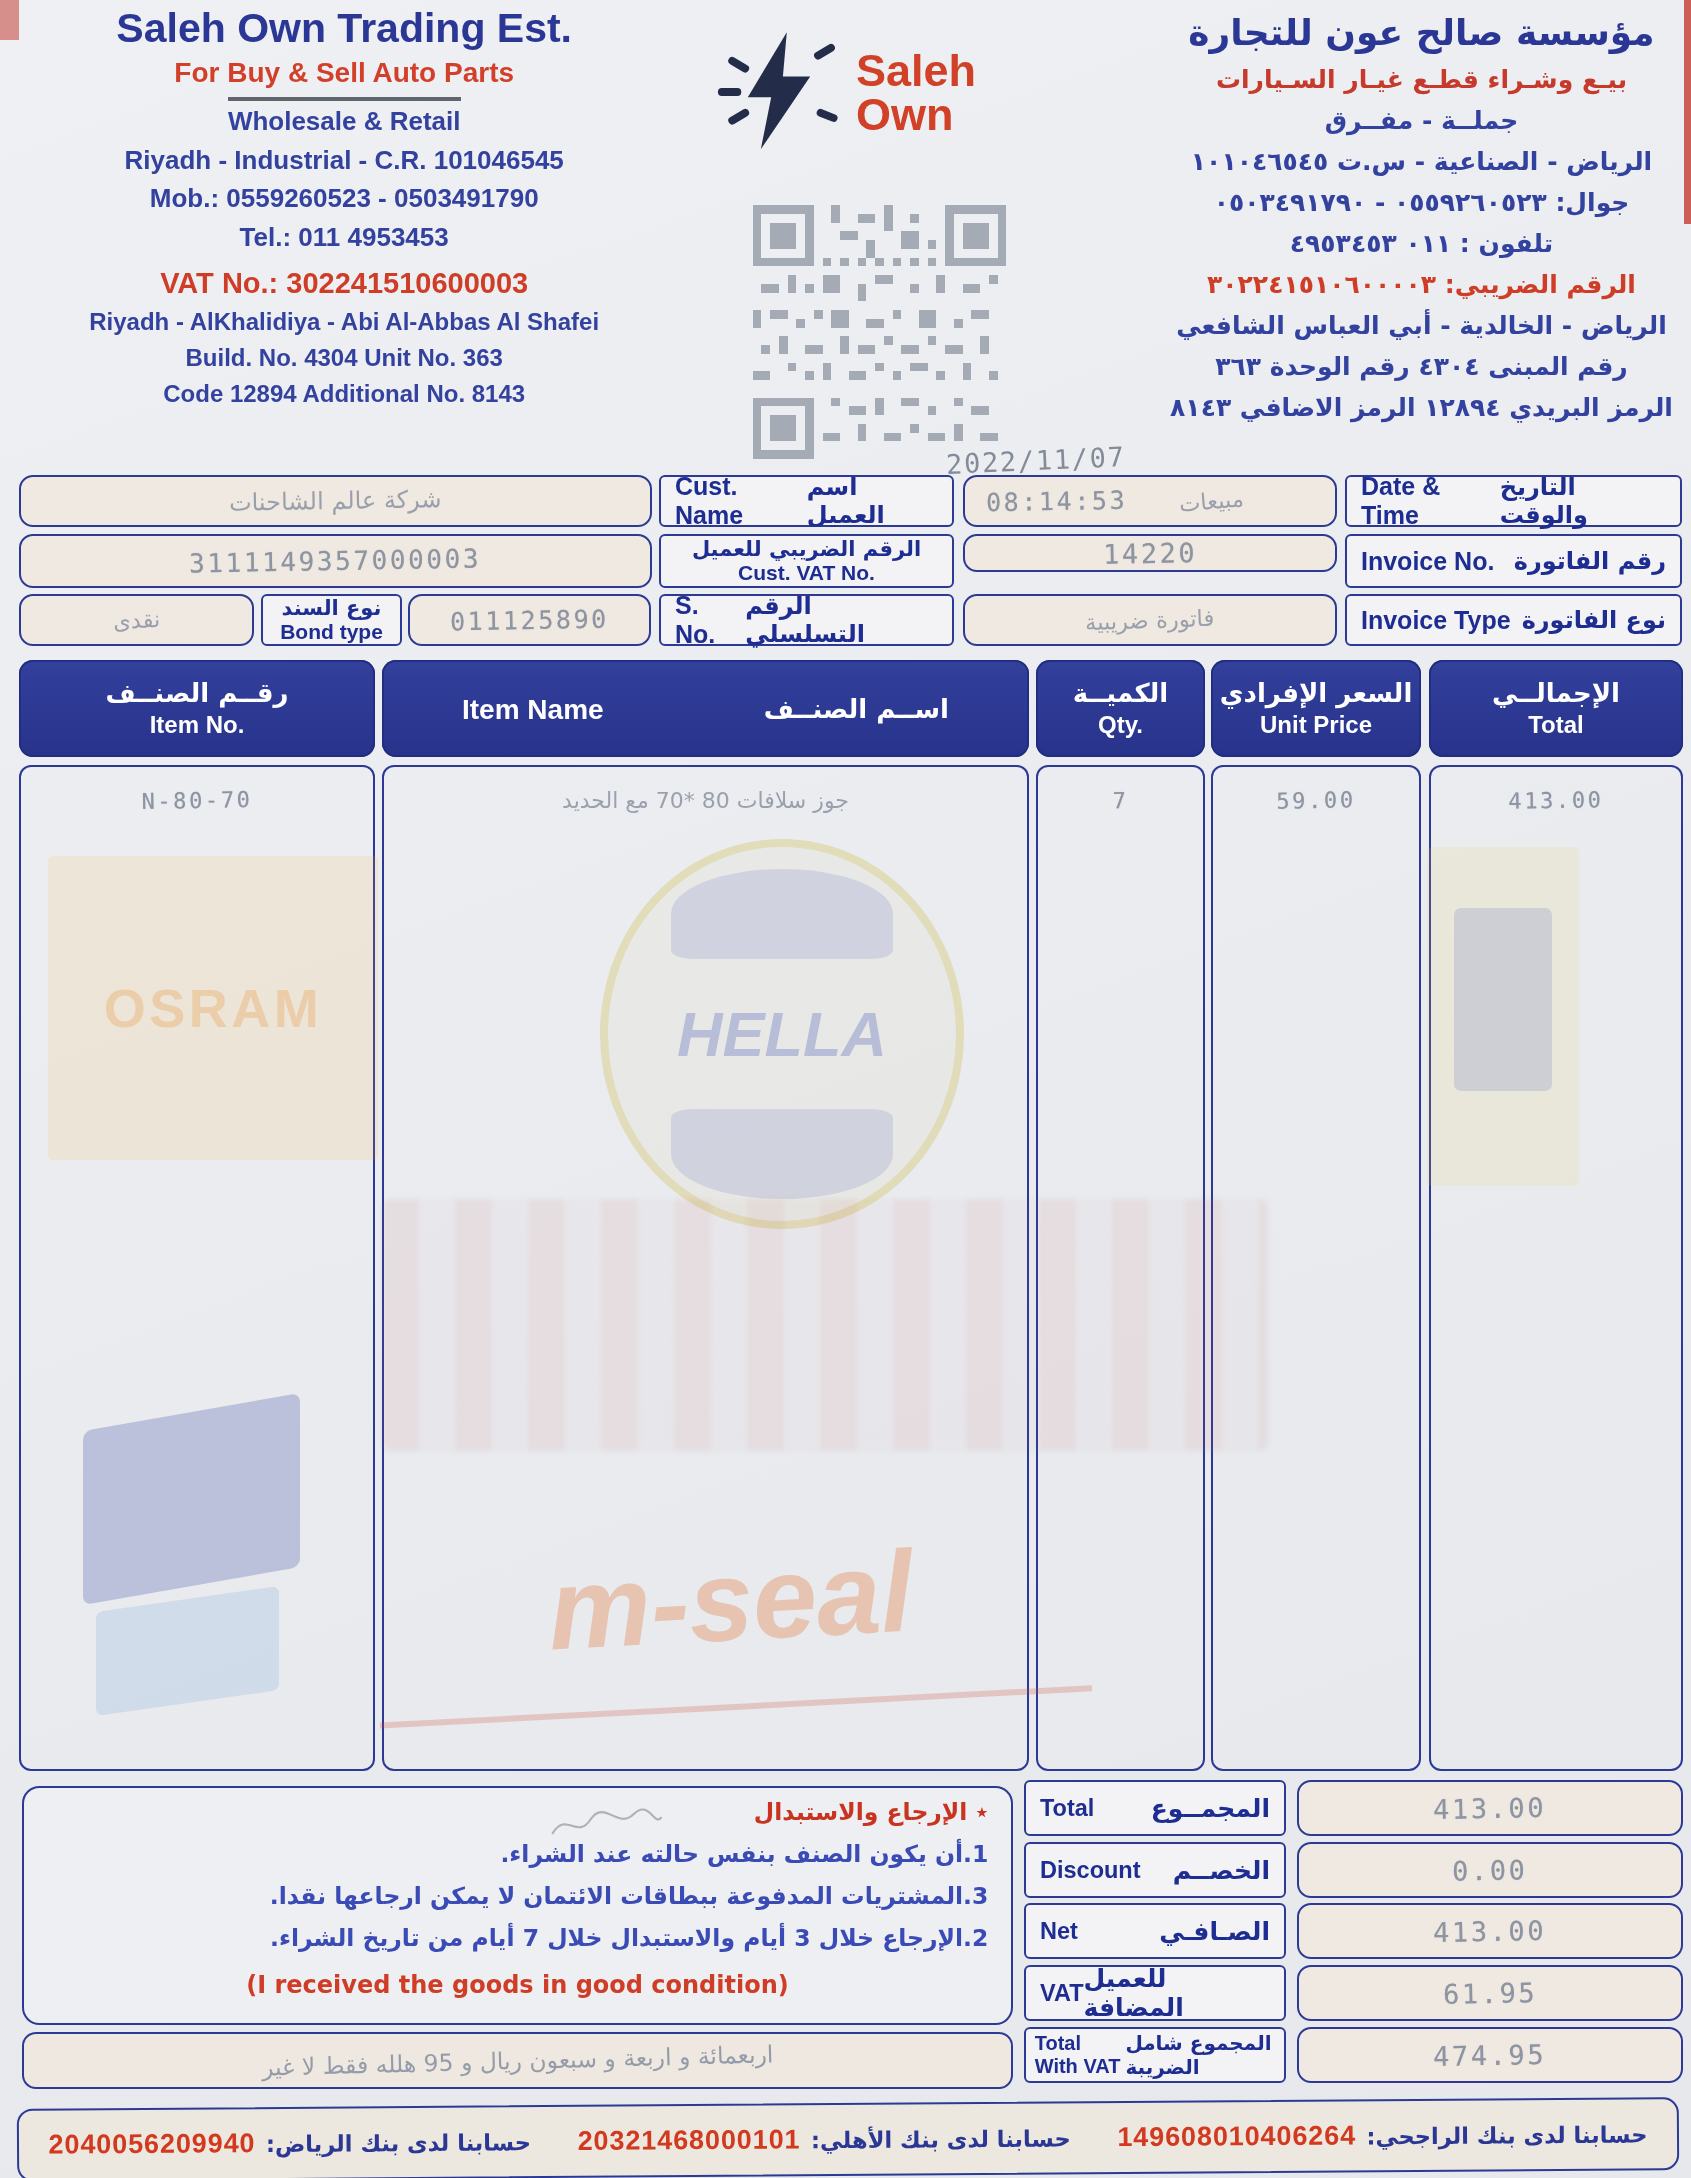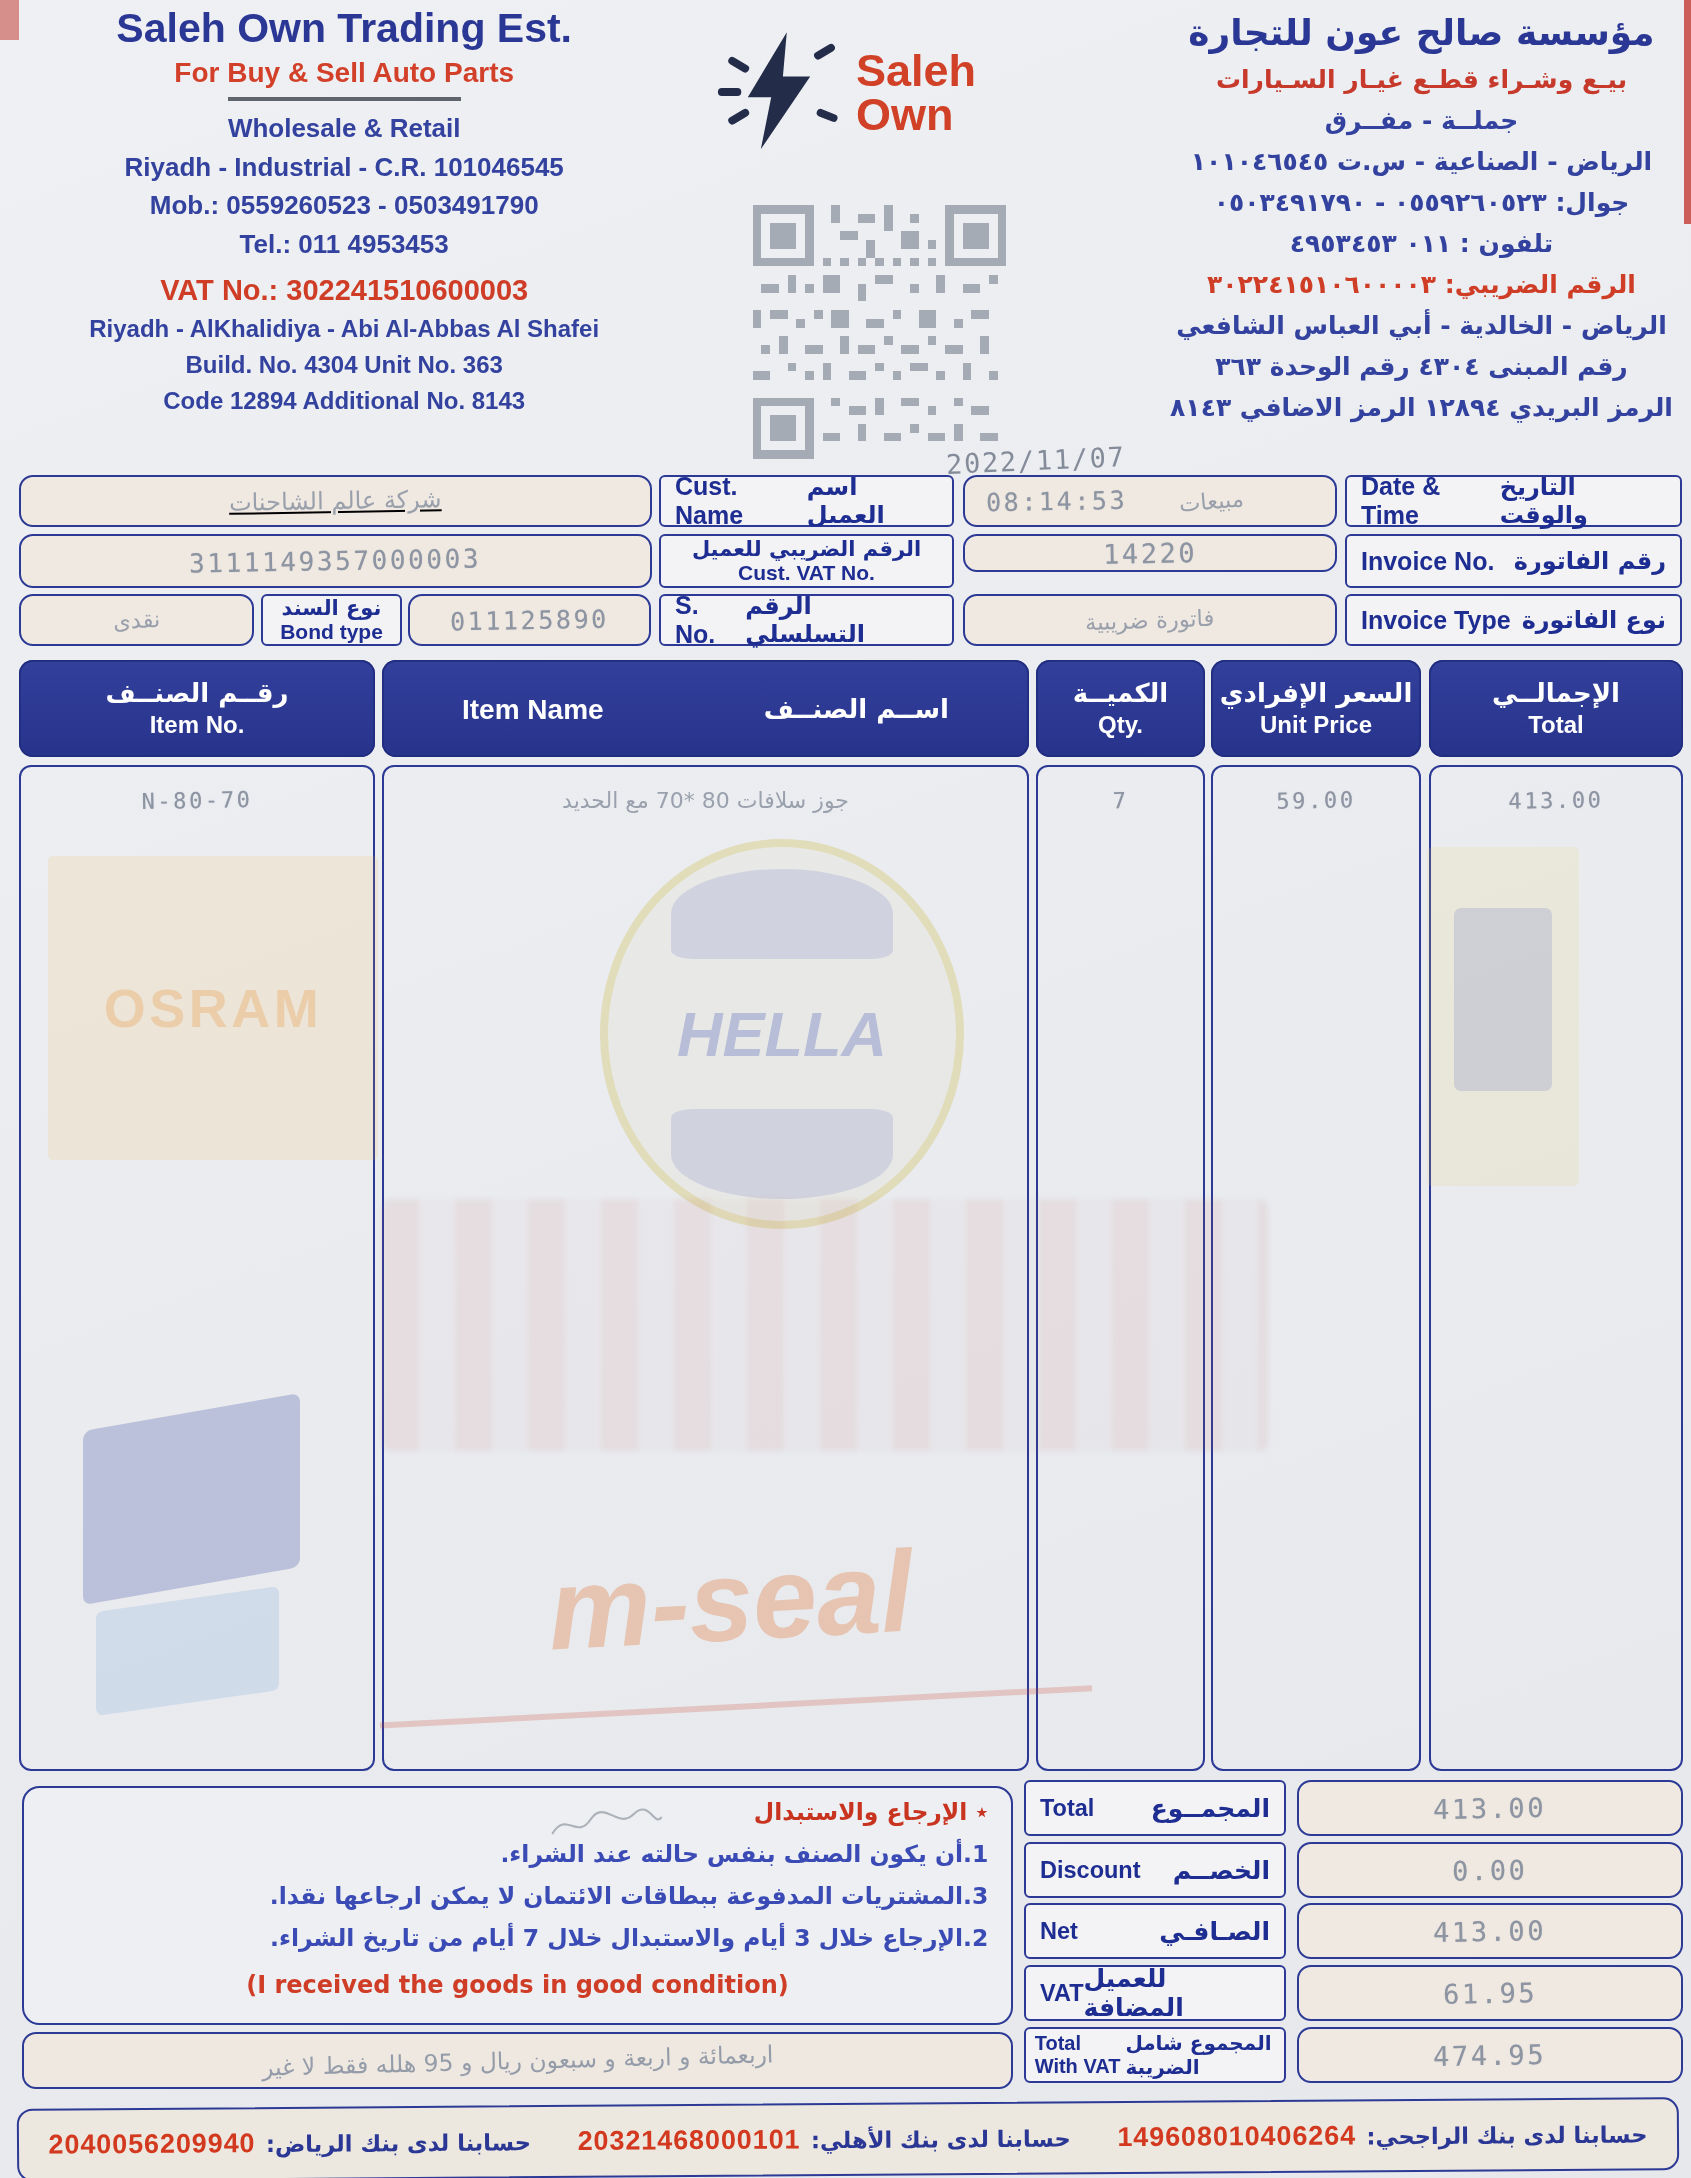--- a/index.html
+++ b/index.html
@@ -74,21 +74,21 @@
 <body>
 
 <div class="page">
 
   <div class="abs edge-red-r"></div>
   <div class="abs edge-red-l"></div>
 
   <div class="abs hdr-left">
     <div class="hl-name">Saleh Own Trading Est.</div>
     <div class="hl-tag">For Buy &amp; Sell Auto Parts</div>
-    <div class="hl-line" style="border-top:4.3px solid #4a4f58;border-width:4.3px 0 0;padding-top:12px;border-top-color:rgba(60,65,75,.8);">Wholesale &amp; Retail</div>
+    <div class="hl-line" style="border-top:4.3px solid #4a4f58;border-width:4.3px 0 0;padding-top:5px;border-top-color:rgba(60,65,75,.8);">Wholesale &amp; Retail</div>
     <div class="hl-line">Riyadh - Industrial - C.R. 101046545</div>
     <div class="hl-line">Mob.: 0559260523 - 0503491790</div>
     <div class="hl-line">Tel.: 011 4953453</div>
     <div class="hl-vat">VAT No.: 302241510600003</div>
     <div class="hl-line" style="font-size:24px;">Riyadh - AlKhalidiya - Abi Al-Abbas Al Shafei</div>
     <div class="hl-line" style="font-size:24px;">Build. No. 4304 Unit No. 363</div>
     <div class="hl-line" style="font-size:24px;">Code 12894 Additional No. 8143</div>
   </div>
 
   <div class="abs brand">
@@ -201,21 +201,21 @@
     <div class="hr-line">جوال: ٠٥٥٩٢٦٠٥٢٣ - ٠٥٠٣٤٩١٧٩٠</div>
     <div class="hr-line">تلفون : ٠١١ ٤٩٥٣٤٥٣</div>
     <div class="hr-vat">الرقم الضريبي: ٣٠٢٢٤١٥١٠٦٠٠٠٠٣</div>
     <div class="hr-line">الرياض - الخالدية - أبي العباس الشافعي</div>
     <div class="hr-line">رقم المبنى ٤٣٠٤ رقم الوحدة ٣٦٣</div>
     <div class="hr-line">الرمز البريدي ١٢٨٩٤ الرمز الاضافي ٨١٤٣</div>
   </div>
 
   <div class="abs date-stamp">2022/11/07</div>
 
-  <div class="abs vbox" style="left:19px;top:475px;width:633px;height:52px;text-decoration:underline;">
+  <div class="abs vbox" style="left:19px;top:475px;width:633px;height:52px;">
     <span class="hand ar" style="font-size:24px;transform:rotate(-1deg);">شركة عالم الشاحنات</span>
   </div>
   <div class="abs lbox" style="left:659px;top:475px;width:295px;height:52px;">
     <span class="en">Cust. Name</span>
     <span class="arl ar">اسم العميل</span>
   </div>
   <div class="abs vbox" style="left:963px;top:475px;width:374px;height:52px;justify-content:flex-start;padding:0 21px;gap:52px;">
     <span class="dotm" style="font-size:25px;">08:14:53</span>
     <span class="hand ar" style="font-size:22.6px;transform:rotate(-5deg);">مبيعات</span>
   </div>

